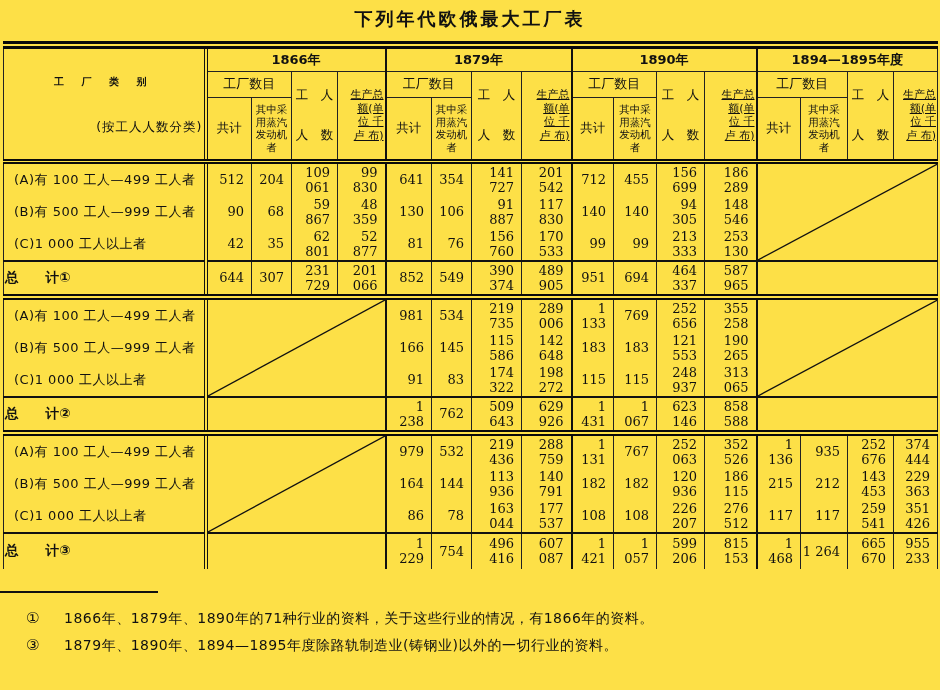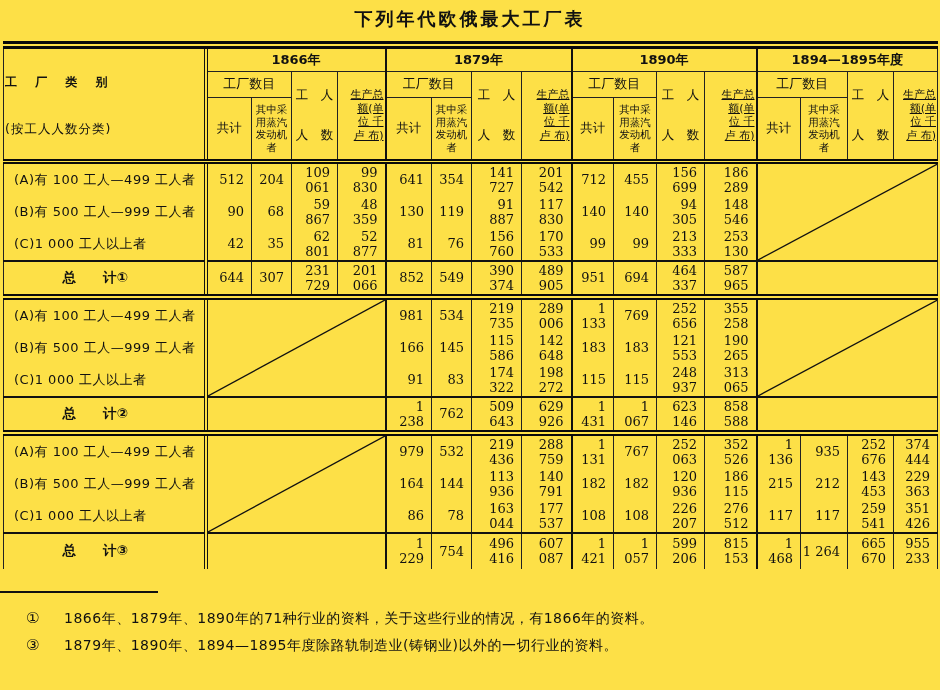--- a/index.html
+++ b/index.html
@@ -19,31 +19,31 @@
   tr.hsub td{height:64px;}
 
   .yr{text-align:center;font-size:13px;font-weight:bold;}
   .fn{text-align:center;font-size:13px;border-bottom:1px solid #222;}
   .tc{text-align:center;font-size:12.5px;}
   .st{font-size:10.5px;line-height:12.5px;white-space:pre-line;text-align:center;padding:1px 0;margin-left:16px;}
   .wk{white-space:pre-line;text-align:center;font-size:12.5px;line-height:40px;margin-left:16px;}
   .op{white-space:pre-line;text-align:right;font-size:11px;line-height:13.5px;text-decoration:underline;}
 
   .lbl{border-right:4px double #111;}
-  .cat1{font-size:12px;font-weight:bold;letter-spacing:7px;margin-top:4px;}
-  .cat2{font-size:12.5px;text-align:left;margin-top:30px;letter-spacing:1px;}
+  .cat1{font-size:10px;font-weight:bold;text-align:center;letter-spacing:7px;margin-top:4px;}
+  .cat2{font-size:12.5px;text-align:right;margin-top:30px;letter-spacing:1px;}
 
   tbody.sec td{border-left:1px solid #222;}
   tbody.sec{border-top:6px double #0a0a0a;}
   tbody#sec1{border-top:none;}
   tbody.sec tr.datar td{height:31px;}
   tbody.sec tr.total td{height:36px;border-top:2px solid #111;}
 
   .rl{font-size:13px;padding-left:10px;letter-spacing:0.5px;}
-  .tl{font-size:13.5px;font-weight:bold;text-align:center;padding-right:18px;}
+  .tl{font-size:13.5px;font-weight:bold;text-align:left;padding-right:18px;}
   .n{font-size:13px;text-align:right;padding-right:7px;
      font-family:"DejaVu Serif","Liberation Serif",serif;}
   .gs{border-left:2px solid #111 !important;}
   td.diag{position:relative;padding:0;}
   td.diag svg{position:absolute;left:0;top:0;width:100%;height:100%;display:block;}
 
   .footrule{width:158px;border-top:2px solid #111;margin:22px 0 0 0;}
   .footnotes{margin:12px 0 0 26px;}
   .fnote{font-size:14px;line-height:27px;white-space:nowrap;}
   .fm{display:inline-block;width:38px;font-size:15px;}
@@ -162,21 +162,21 @@
           </svg>
         </td>
       </tr>
       <tr class="datar">
         <td class="lbl rl">(B)有 500 工人—999 工人者</td>
         <td class="n gs">90</td>
         <td class="n">68</td>
         <td class="n">59 867</td>
         <td class="n">48 359</td>
         <td class="n gs">130</td>
-        <td class="n">119</td>
+        <td class="n">106</td>
         <td class="n">91 887</td>
         <td class="n">117 830</td>
         <td class="n gs">140</td>
         <td class="n">140</td>
         <td class="n">94 305</td>
         <td class="n">148 546</td>
       </tr>
       <tr class="datar">
         <td class="lbl rl">(C)1 000 工人以上者</td>
         <td class="n gs">42</td>

